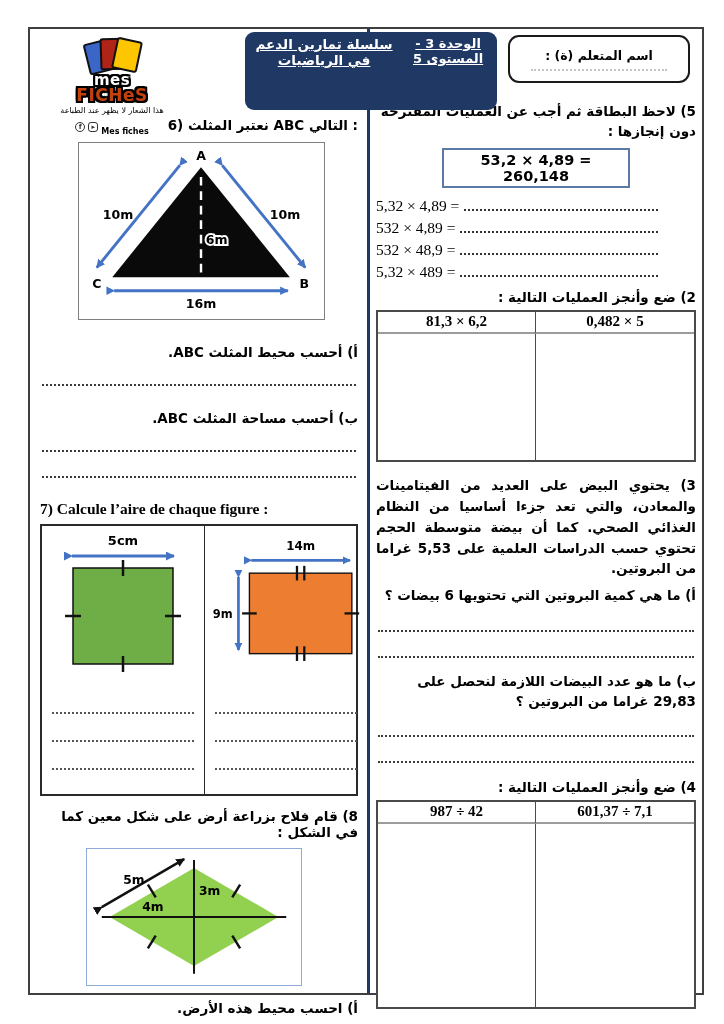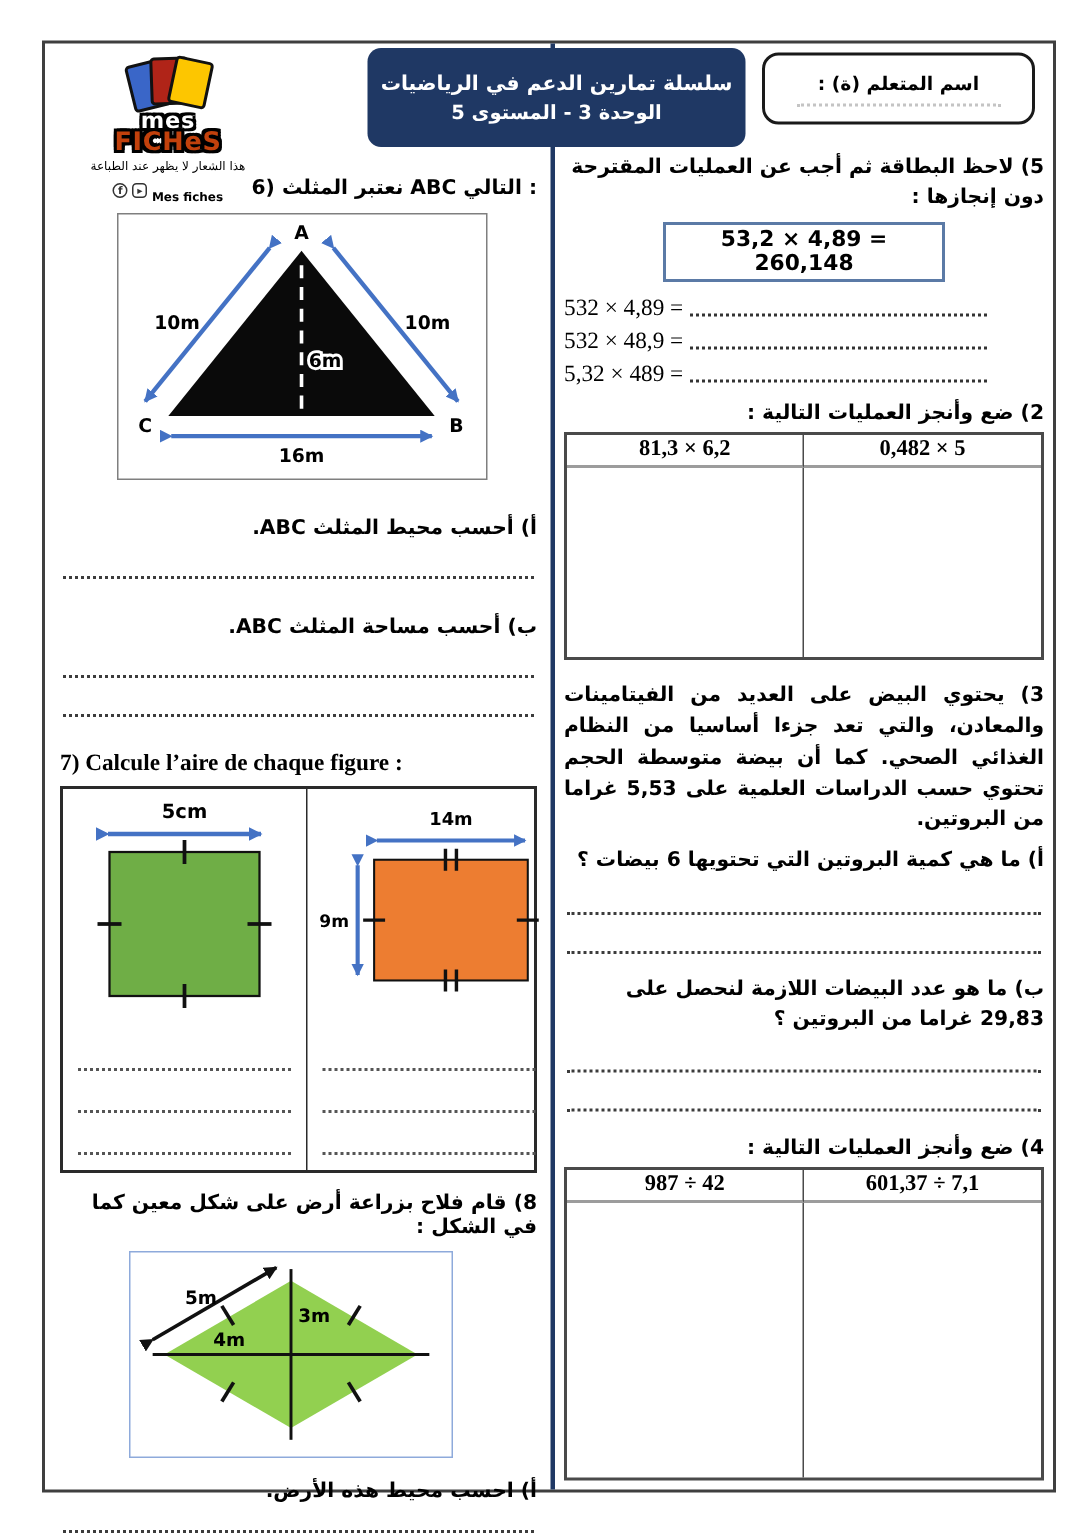--- a/index.html
+++ b/index.html
@@ -3,23 +3,23 @@
 <meta charset="utf-8">
 <style>
   * { box-sizing: border-box; margin: 0; padding: 0; }
   html,body { background:#ffffff; }
   body { width:724px; height:1024px; position:relative; font-family:"DejaVu Sans", sans-serif; color:#000; }
 
   .page-frame { position:absolute; left:28px; top:27px; width:676px; height:968px;
     border:2px solid #3f3f3f; display:flex; background:#fff; }
 
   
-  .title-box { position:absolute; left:215px; top:3px; width:252px; height:66px; z-index:5;
+  .title-box { position:absolute; left:215px; top:3px; width:252px; height:78px; z-index:5;
     background:#1f3864; border-radius:9px; color:#fff; text-align:center;
-    display:flex; flex-direction:column; justify-content:center; gap:4px; padding:4px; }
+    display:flex; flex-direction:row; justify-content:center; gap:4px; padding:4px;text-decoration:underline; }
   .title-box .t1 { font-size:13.5px; font-weight:bold; }
   .title-box .t2 { font-size:13px; font-weight:bold; }
 
   .name-box { position:absolute; right:12px; top:6px; width:182px; height:48px; z-index:5;
     border:2px solid #1a1a1a; border-radius:11px; background:#fff;
     display:flex; flex-direction:column; justify-content:center; gap:6px; padding:4px 10px; }
   .name-box .nlabel { font-size:12.5px; font-weight:bold; text-align:center; direction:rtl; }
   .name-box .ndots { height:0; border-bottom:2px dotted #c4c4c4; width:86%; margin:0 auto; }
 
   .logo-block { position:absolute; left:18px; top:8px; width:128px; z-index:5; text-align:center; }
@@ -74,21 +74,21 @@
   
   .fig6-box { width:247px; border:1.5px solid #7f7f7f; margin:7px 0 0 38px; padding:3px 4px; background:#fff; }
   .q { font-size:13.5px; font-weight:bold; direction:rtl; text-align:right; margin-top:24px; }
   .q.small-gap { margin-top:14px; }
 
   .fr-title { font-family:"Liberation Serif", serif; font-weight:bold; font-size:15.5px;
     direction:ltr; text-align:left; margin-top:22px; }
 
   .fig7-table { direction:ltr; border:2px solid #2a2a2a; margin-top:6px; display:grid;
     grid-template-columns:1fr 1fr; }
-  .fig7-cell { padding:6px 6px 10px 6px; }
+  .fig7-cell { padding:6px 6px 24px 6px; }
   .fig7-cell.first { border-right:1.5px solid #2a2a2a; }
   .fig7-cell .dotline { border-bottom-color:#555; margin:26px 4px 0 4px; }
 
   .fig8-box { width:216px; border:1.5px solid #8eaadb; margin:8px 0 0 46px; padding:3px; background:#fff; }
 
   svg text { font-family:"DejaVu Sans", sans-serif; font-weight:bold; }
   .halo { paint-order:stroke; stroke:#ffffff; stroke-width:4px; }
 </style>
 </head>
 <body>
@@ -231,20 +231,24 @@
   </div>
 
   <div class="divider"></div>
 
   <div class="col-right">
 
     <div class="artitle">5) لاحظ البطاقة ثم أجب عن العمليات المقترحة دون إنجازها :</div>
     <div class="card">53,2 × 4,89 = 260,148</div>
     <div class="ops">
       <div class="op-line">
+          <span>5,32 × 4,89 =</span>
+          <span class="fill"></span>
+        </div>
+      <div class="op-line">
           <span>532 × 4,89 =</span>
           <span class="fill"></span>
         </div>
       <div class="op-line">
           <span>532 × 48,9 =</span>
           <span class="fill"></span>
         </div>
       <div class="op-line">
           <span>5,32 × 489 =</span>
           <span class="fill"></span>

